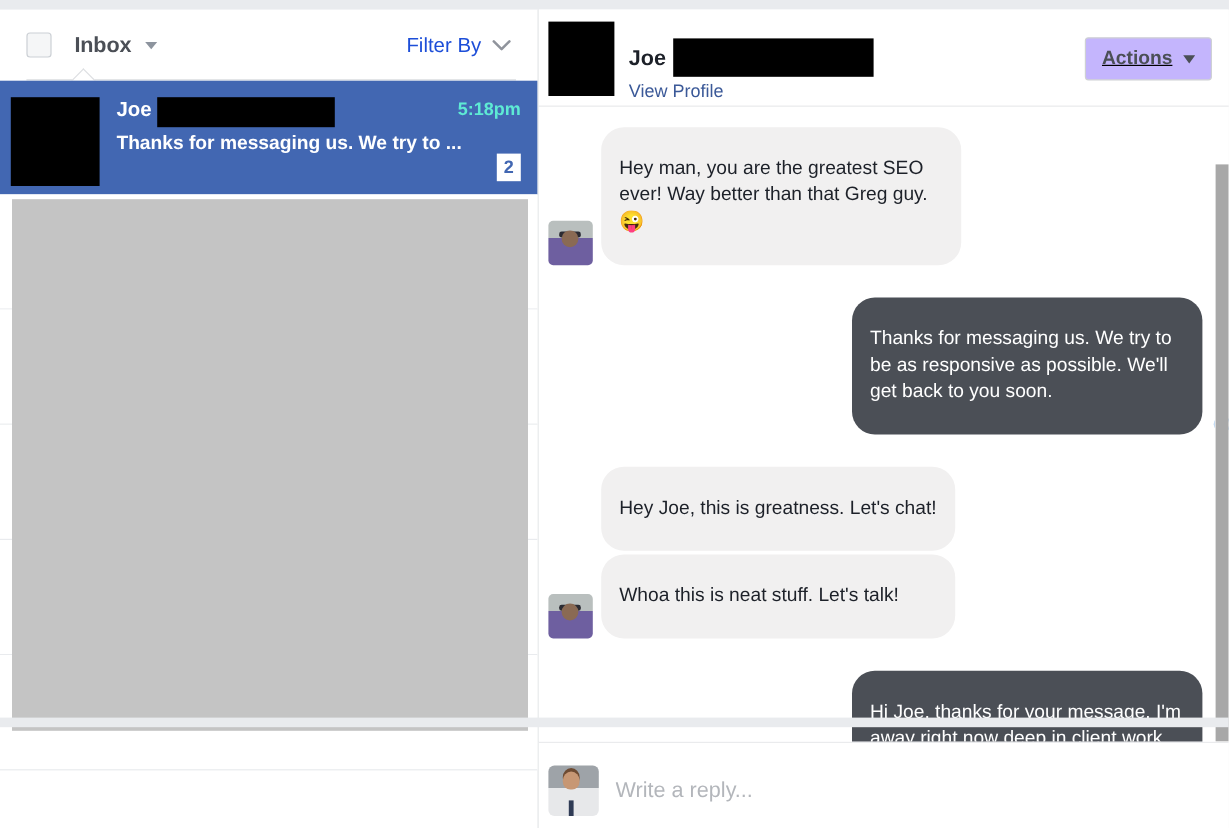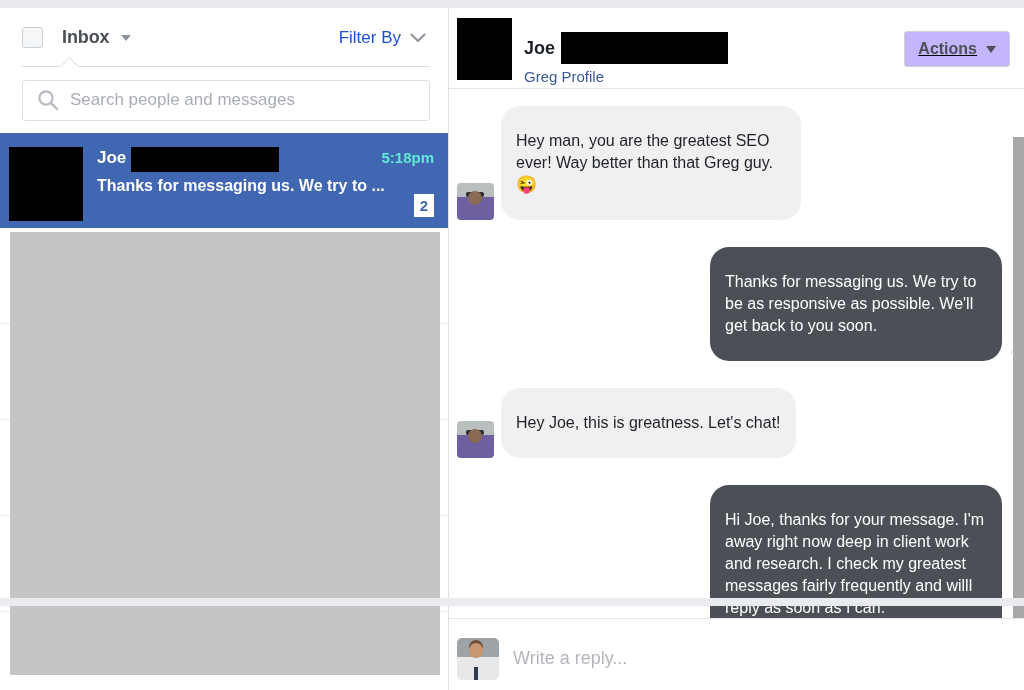--- a/index.html
+++ b/index.html
@@ -529,31 +529,20 @@
           <svg width="16" height="10" viewBox="0 0 16 10">
               <path d="M1.5 1.5 L8 8 L14.5 1.5" fill="none" stroke="#90949c" stroke-width="2.1" stroke-linecap="round" stroke-linejoin="round"></path>
             </svg>
         </span>
       </div>
 
       <div class="header-divider"></div>
       <div class="tab-notch"></div>
     </div>
 
-    <div class="search-wrap">
-      <div class="search-box">
-        <span class="search-icon">
-          <svg width="22" height="22" viewBox="0 0 22 22">
-            <circle cx="9" cy="9" r="6.6" fill="none" stroke="#b7bbc1" stroke-width="2.2"></circle>
-            <line x1="13.8" y1="13.8" x2="20" y2="20" stroke="#b7bbc1" stroke-width="2.4" stroke-linecap="round"></line>
-          </svg>
-        </span>
-        <input class="search-input" type="text" value="" placeholder="Search people and messages" style="">
-      </div>
-    </div>
 
     <div class="conv-list">
 
       <div class="conv-row selected">
         <div class="conv-avatar"></div>
         <div class="conv-body">
           <div class="conv-line1">
             <span class="conv-name">Joe</span>
             <span class="conv-name-redact"></span>
             <span class="conv-time">5:18pm</span>
@@ -579,21 +568,21 @@
 
   <div class="right-panel">
 
     <div class="thread-header">
       <div class="thread-avatar"></div>
       <div class="thread-meta">
         <div class="thread-name-line">
           <span class="thread-name">Joe</span>
           <span class="thread-name-redact"></span>
         </div>
-        <a class="view-profile" href="#">Greg Profile</a>
+        <a class="view-profile" href="#">View Profile</a>
       </div>
       <div class="actions-btn">
         <span class="actions-label">Actions</span>
         <span class="actions-caret"></span>
       </div>
     </div>
 
     <div class="thread-body">
 
       <div class="msg-group">
@@ -618,20 +607,21 @@
           </div>
         </div>
       </div>
 
       <div class="spacer-lg"></div>
 
       <div class="msg-group">
         <div class="msg-avatar avatar-incoming"></div>
         <div class="bubbles">
           <div class="bubble incoming">Hey Joe, this is greatness. Let's chat!</div>
+          <div class="bubble incoming">Whoa this is neat stuff. Let's talk!</div>
         </div>
       </div>
 
       <div class="spacer-lg"></div>
 
       <div class="msg-group outgoing">
         <div class="bubbles right">
           <div class="bubble outgoing">
             <span>Hi Joe, thanks for your message. I'm away right now deep in client work and research. I check my greatest messages fairly frequently and willl reply as soon as I can.</span>
             <span class="seen-check">

